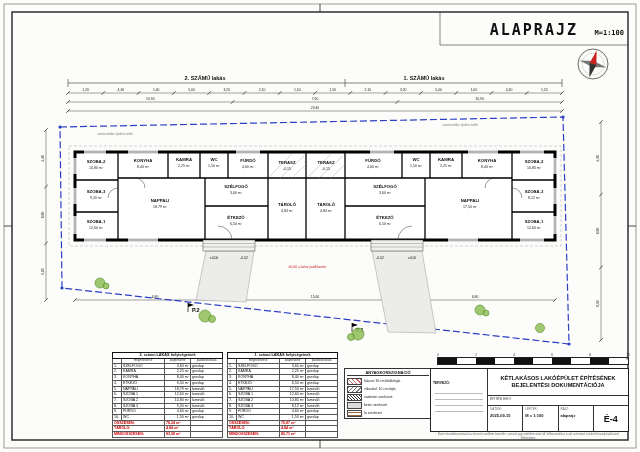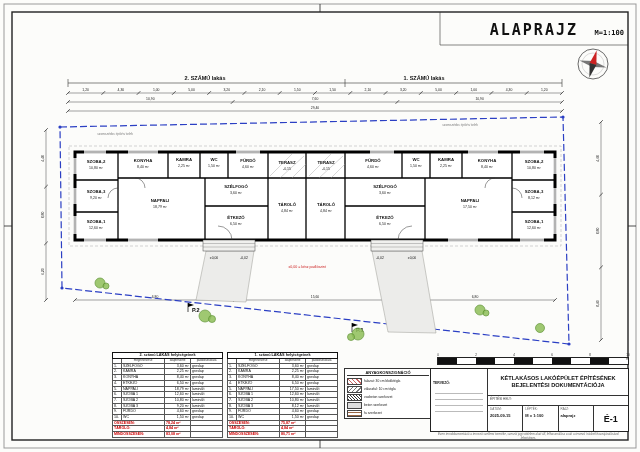--- a/index.html
+++ b/index.html
@@ -632,19 +632,19 @@
       <span class="val">2025-09-15</span>
     </div>
     <div>
       <span class="lbl">LÉPTÉK:</span>
       <span class="val">M = 1:100</span>
     </div>
     <div>
       <span class="lbl">RAJZ:</span>
       <span class="val">alaprajz</span>
     </div>
-    <div class="tb-num">É-1</div>
+    <div class="tb-num">É-4</div>
   </div>
 </div>
 
 <div class="footnote" style="left:430px;top:432px;width:197px">Ezen tervdokumentáció a tervező szellemi terméke, szerzői jogi védelem alatt áll, felhasználása csak a tervező írásbeli hozzájárulásával lehetséges.</div>
 
 </div>
 
 </body></html>

